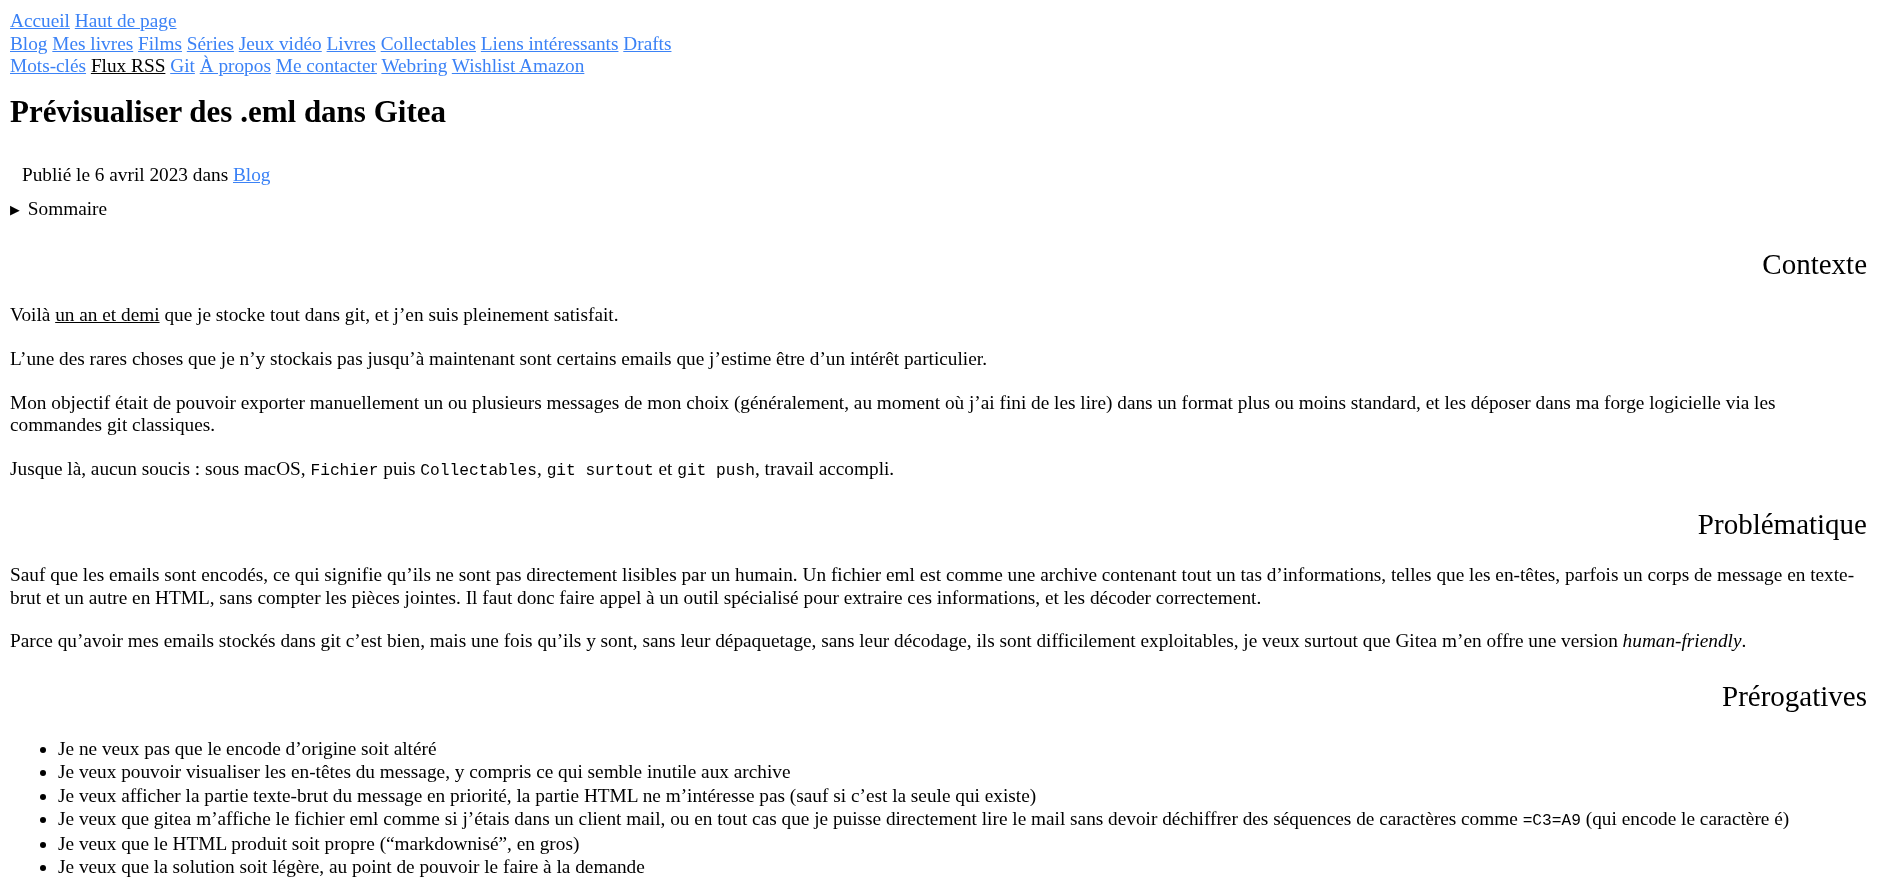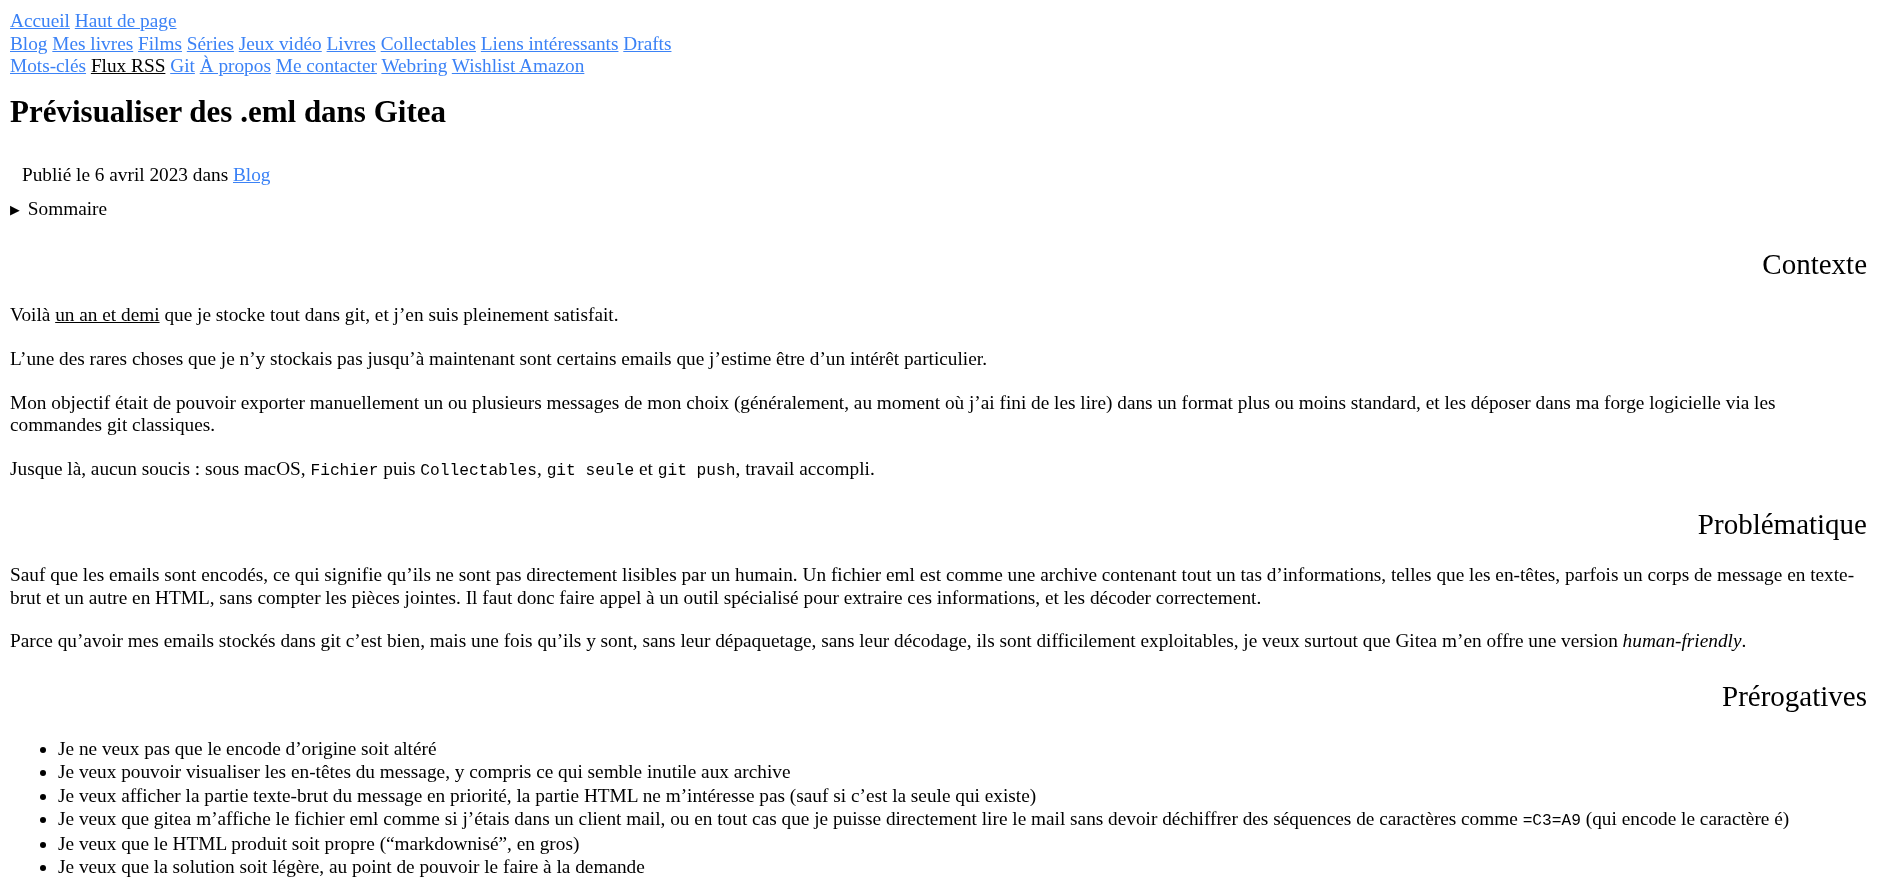--- a/index.html
+++ b/index.html
@@ -100,21 +100,21 @@
 
   <details>
     <summary><span class="disclosure">▶</span><span>Sommaire</span></summary>
   </details>
 
   <section>
     <h2>Contexte</h2>
     <p><span>Voilà </span><a href="#" class="unvisited">un an et demi</a><span> que je stocke tout dans git, et j’en suis pleinement satisfait.</span></p>
     <p>L’une des rares choses que je n’y stockais pas jusqu’à maintenant sont certains emails que j’estime être d’un intérêt particulier.</p>
     <p>Mon objectif était de pouvoir exporter manuellement un ou plusieurs messages de mon choix (généralement, au moment où j’ai fini de les lire) dans un format plus ou moins standard, et les déposer dans ma forge logicielle via les commandes git classiques.</p>
-    <p><span>Jusque là, aucun soucis : sous macOS, </span><code>Fichier</code><span> puis </span><code>Collectables</code><span>, </span><code>git seule</code><span> et </span><code>git push</code><span>, travail accompli.</span></p>
+    <p><span>Jusque là, aucun soucis : sous macOS, </span><code>Fichier</code><span> puis </span><code>Collectables</code><span>, </span><code>git surtout</code><span> et </span><code>git push</code><span>, travail accompli.</span></p>
   </section>
 
   <section>
     <h2>Problématique</h2>
     <p>Sauf que les emails sont encodés, ce qui signifie qu’ils ne sont pas directement lisibles par un humain. Un fichier eml est comme une archive contenant tout un tas d’informations, telles que les en-têtes, parfois un corps de message en texte-brut et un autre en HTML, sans compter les pièces jointes. Il faut donc faire appel à un outil spécialisé pour extraire ces informations, et les décoder correctement.</p>
     <p><span>Parce qu’avoir mes emails stockés dans git c’est bien, mais une fois qu’ils y sont, sans leur dépaquetage, sans leur décodage, ils sont difficilement exploitables, je veux surtout que Gitea m’en offre une version </span><em>human-friendly</em><span>.</span></p>
   </section>
 
   <section>
     <h2>Prérogatives</h2>

